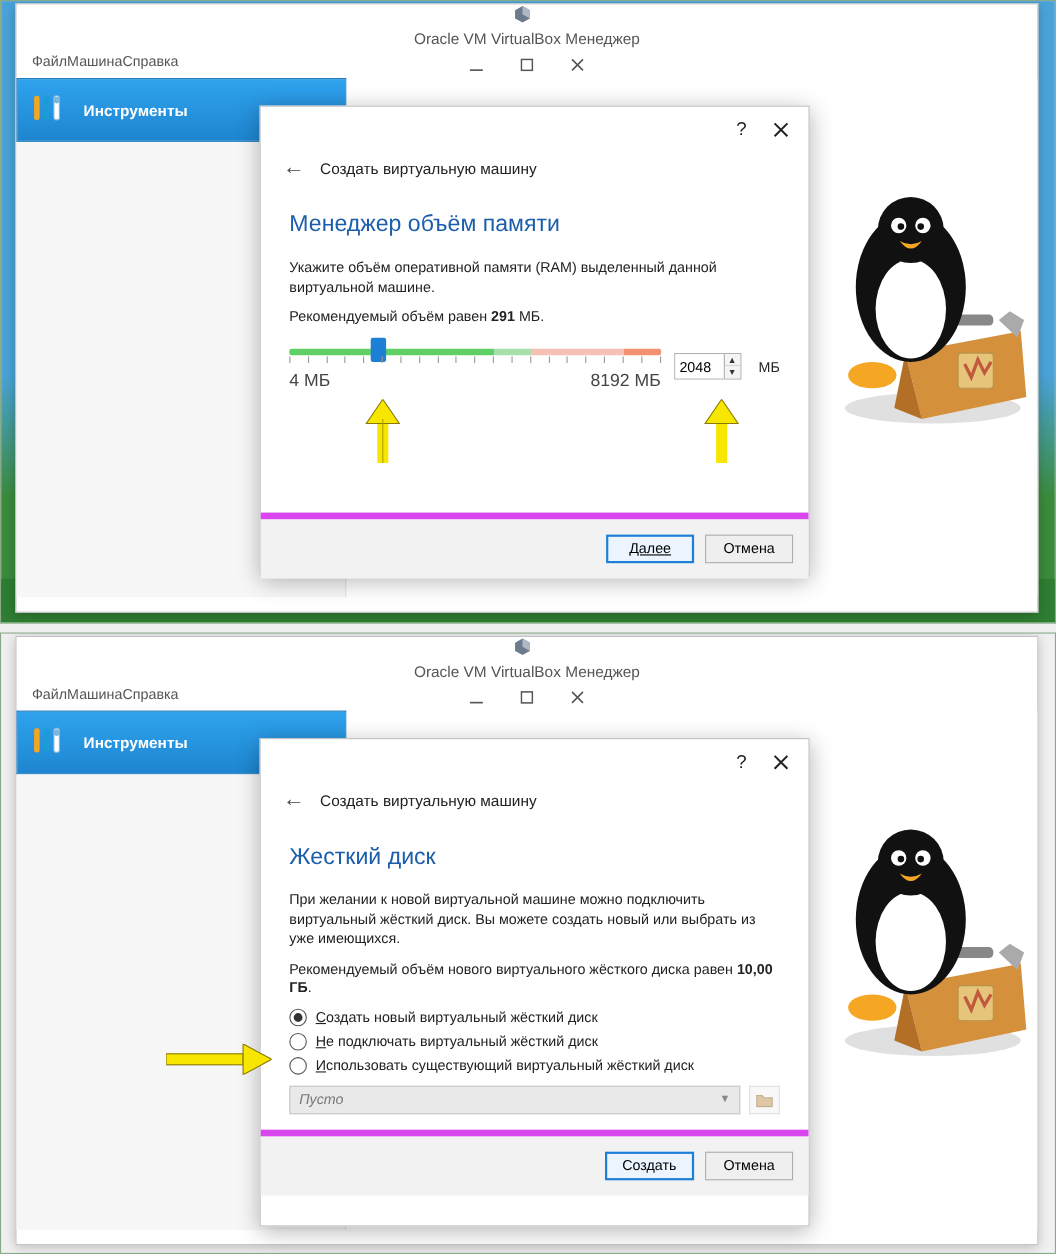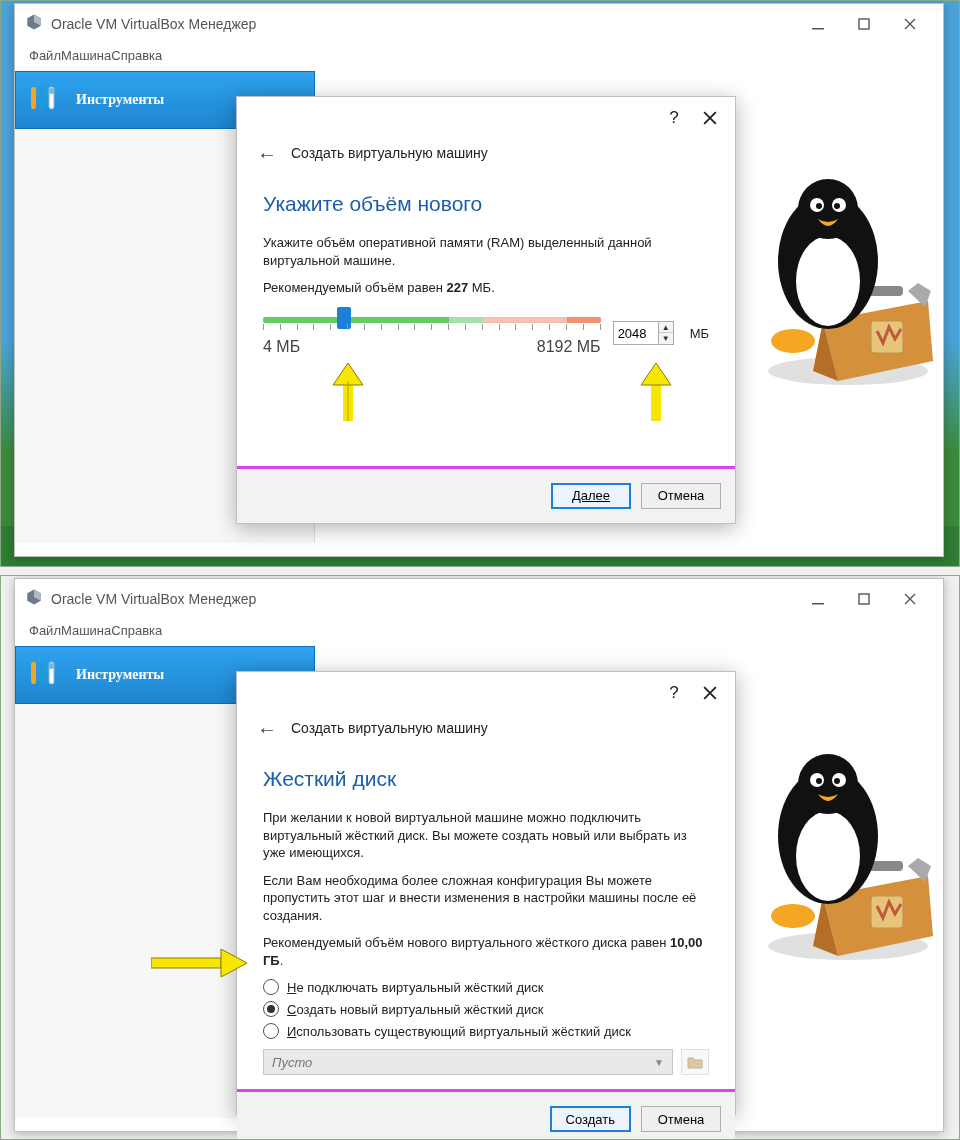--- a/index.html
+++ b/index.html
@@ -6,49 +6,49 @@
   body { font-family: "Segoe UI", Tahoma, sans-serif; background: #f0f0f0; width: 960px; }
   .shot { position: relative; width: 960px; overflow: hidden; border: 1px solid #8a8; }
   .shot1 { height: 567px; }
   .shot2 { height: 565px; margin-top: 8px; }
   .bg { position: absolute; inset: 0; background: linear-gradient(#4aa3d8 0 30%, #4aa3d8 30% 60%, #3b8a3b 80% 100%); }
   .bg-grass { position:absolute; left:0; right:0; bottom:0; height:40px; background:#2e7d32; }
   .main-window {
     position: absolute; left: 13px; top: 2px; width: 930px; height: 554px;
     background: #fff; border: 1px solid #bfbfbf; box-shadow: 0 2px 10px rgba(0,0,0,.25);
   }
-  .titlebar { display:flex; align-items:center; height:40px; padding:0 10px; color:#555; }
+  .titlebar { display:flex; align-items:center; height:40px; padding:0 10px; color:#555;flex-direction:column; }
   .titlebar .cube-icon { margin-right:8px; }
   .titlebar-title { font-size:14px; flex:1; }
   .titlebar-ctrl { display:flex; gap:0; }
   .titlebar-btn { width:46px; height:32px; display:flex; align-items:center; justify-content:center; color:#555; cursor:default; }
   .titlebar-btn svg { width:12px; height:12px; }
   .menubar { display:flex; padding:4px 14px 8px; color:#555; font-size:13px; }
   .menubar span { cursor:default; }
   .content-area { position:relative; height:calc(100% - 80px); }
   .tools-header { position:absolute; left:0; top:0; width:300px; height:58px;
     background: linear-gradient(#2fa3ee, #1e85d0); display:flex; align-items:center; gap:14px; padding:0 12px; color:#fff; border:1px solid #0a72bb; }
-  .tools-header-label { font-size:14px; font-weight:600;font-family:Liberation Serif, serif; }
+  .tools-header-label { font-size:14px; font-weight:600; }
   .left-panel { position:absolute; left:0; top:58px; bottom:0; width:300px; background:#f7f7f7; border-right:1px solid #ddd; }
   .right-panel { position:absolute; left:300px; top:0; right:0; bottom:0; background:#fff; }
   .penguin-wrap { position:absolute; right:0; top:100px; width:190px; height:220px; }
 
   .dialog {
     position:absolute; left:235px; top:95px; width:500px; background:#fff;
     border:1px solid #bfbfbf; box-shadow:0 4px 20px rgba(0,0,0,.3);
   }
   .dlg-top { display:flex; justify-content:flex-end; gap:10px; padding:8px 12px 4px; }
   .dlg-ico { width:26px; height:26px; display:flex; align-items:center; justify-content:center; cursor:default; color:#222; font-size:17px; }
   .dlg-head { display:flex; align-items:center; gap:14px; padding:6px 20px 12px; font-size:14px; color:#222; }
   .dlg-back { font-size:20px; color:#444; cursor:default; }
   .dlg-body { padding:8px 26px 10px; font-size:13px; color:#222; }
   .dlg-h { font-size:21px; color:#1b5eab; font-weight:400; margin:8px 0 18px; }
   .dlg-p { margin:6px 0 10px; line-height:1.35; }
   .dlg-p .rec-val { font-weight:700; }
-  .dlg-buttons { display:flex; justify-content:flex-end; gap:10px; padding:14px 14px 14px; background:#f2f2f2; border-top:3px solid #d946ef; }
+  .dlg-buttons { display:flex; justify-content:flex-end; gap:10px; padding:14px 14px 14px; background:#f2f2f2; border-top:6px solid #d946ef; }
   .btn { min-width:80px; height:26px; border:1px solid #adadad; background:#efefef; font-size:13px; padding:0 14px; cursor:default; }
   .btn.primary { border:2px solid #1e7fd6; background:#ecf5ff; color:#000; }
 
   
   .slider-row { display:flex; align-items:center; gap:12px; margin-top:14px; }
   .slider-track-wrap { flex:1; }
   .slider-track { position:relative; height:23px; }
   .slider-scale { position:absolute; left:0; right:0; bottom:0; height:10px; display:flex; }
   .tick { border-left:1px solid #999; height:6px; }
   .slider-bar { position:absolute; left:0; right:0; top:6px; height:6px; background:linear-gradient(to right,
@@ -160,24 +160,24 @@
         <svg width="14" height="14" viewBox="0 0 12 12">
             <path d="M1 1 L11 11 M11 1 L1 11" stroke="#222" stroke-width="1.6"></path>
           </svg>
       </div>
     </div>
     <div class="dlg-head">
       <span class="dlg-back">←</span>
       <span>Создать виртуальную машину</span>
     </div>
     <div class="dlg-body">
-      <div class="dlg-h">Укажите объём нового</div>
+      <div class="dlg-h">Менеджер объём памяти</div>
       <p class="dlg-p">Укажите объём оперативной памяти (RAM) выделенный данной виртуальной машине.</p>
       <p class="dlg-p">
-        <span>Рекомендуемый объём равен </span><span class="rec-val">227</span><span> МБ.</span>
+        <span>Рекомендуемый объём равен </span><span class="rec-val">291</span><span> МБ.</span>
       </p>
       <div class="slider-row">
         <div class="slider-track-wrap">
           <div class="slider-track">
             <div class="slider-bar"></div>
             <div class="slider-handle" style="left:24%;"></div>
             <div class="slider-scale">
 
               <div style="display:flex;width:100%;justify-content:space-between;">
                 <i class="tick"></i>
@@ -318,32 +318,31 @@
           </svg>
       </div>
     </div>
     <div class="dlg-head">
       <span class="dlg-back">←</span>
       <span>Создать виртуальную машину</span>
     </div>
     <div class="dlg-body">
       <div class="dlg-h">Жесткий диск</div>
       <p class="dlg-p">При желании к новой виртуальной машине можно подключить виртуальный жёсткий диск. Вы можете создать новый или выбрать из уже имеющихся.</p>
-      <p class="dlg-p">Если Вам необходима более сложная конфигурация Вы можете пропустить этот шаг и внести изменения в настройки машины после её создания.</p>
       <p class="dlg-p">
         <span>Рекомендуемый объём нового виртуального жёсткого диска равен </span><span class="rec-val">10,00 ГБ</span><span>.</span>
       </p>
 
       <div class="radio-row">
+        <span class="radio checked"></span>
+        <span><span class="und">С</span><span>оздать новый виртуальный жёсткий диск</span></span>
+      </div>
+      <div class="radio-row">
         <span class="radio"></span>
         <span><span class="und">Н</span><span>е подключать виртуальный жёсткий диск</span></span>
-      </div>
-      <div class="radio-row">
-        <span class="radio checked"></span>
-        <span><span class="und">С</span><span>оздать новый виртуальный жёсткий диск</span></span>
       </div>
       <div class="radio-row">
         <span class="radio"></span>
         <span><span class="und">И</span><span>спользовать существующий виртуальный жёсткий диск</span></span>
       </div>
 
       <div class="dropdown-row">
         <div class="dropdown">
           <span>Пусто</span>
           <span class="chev">▼</span>

